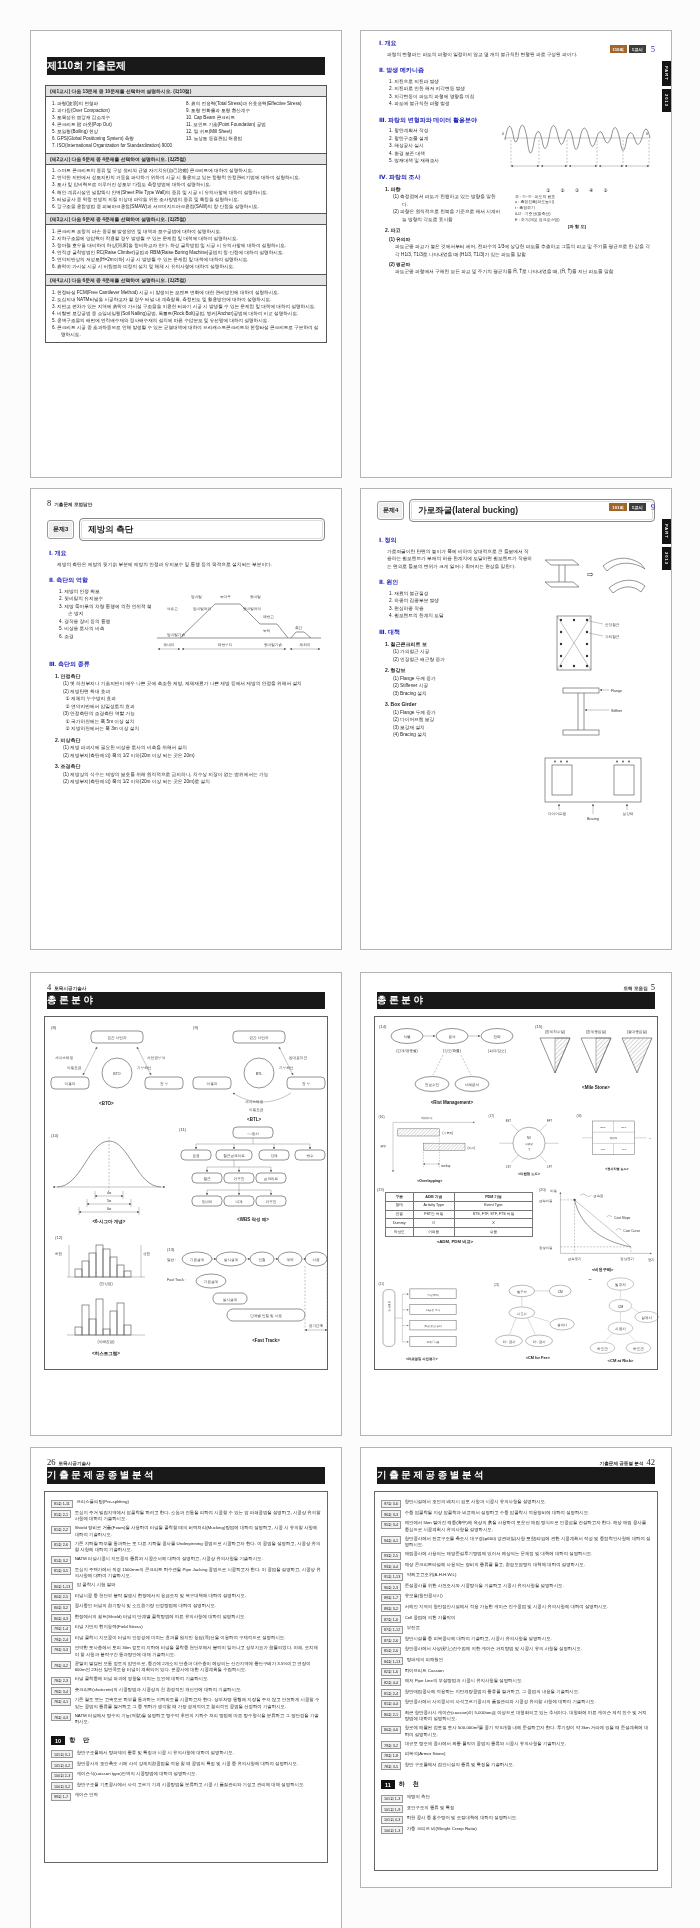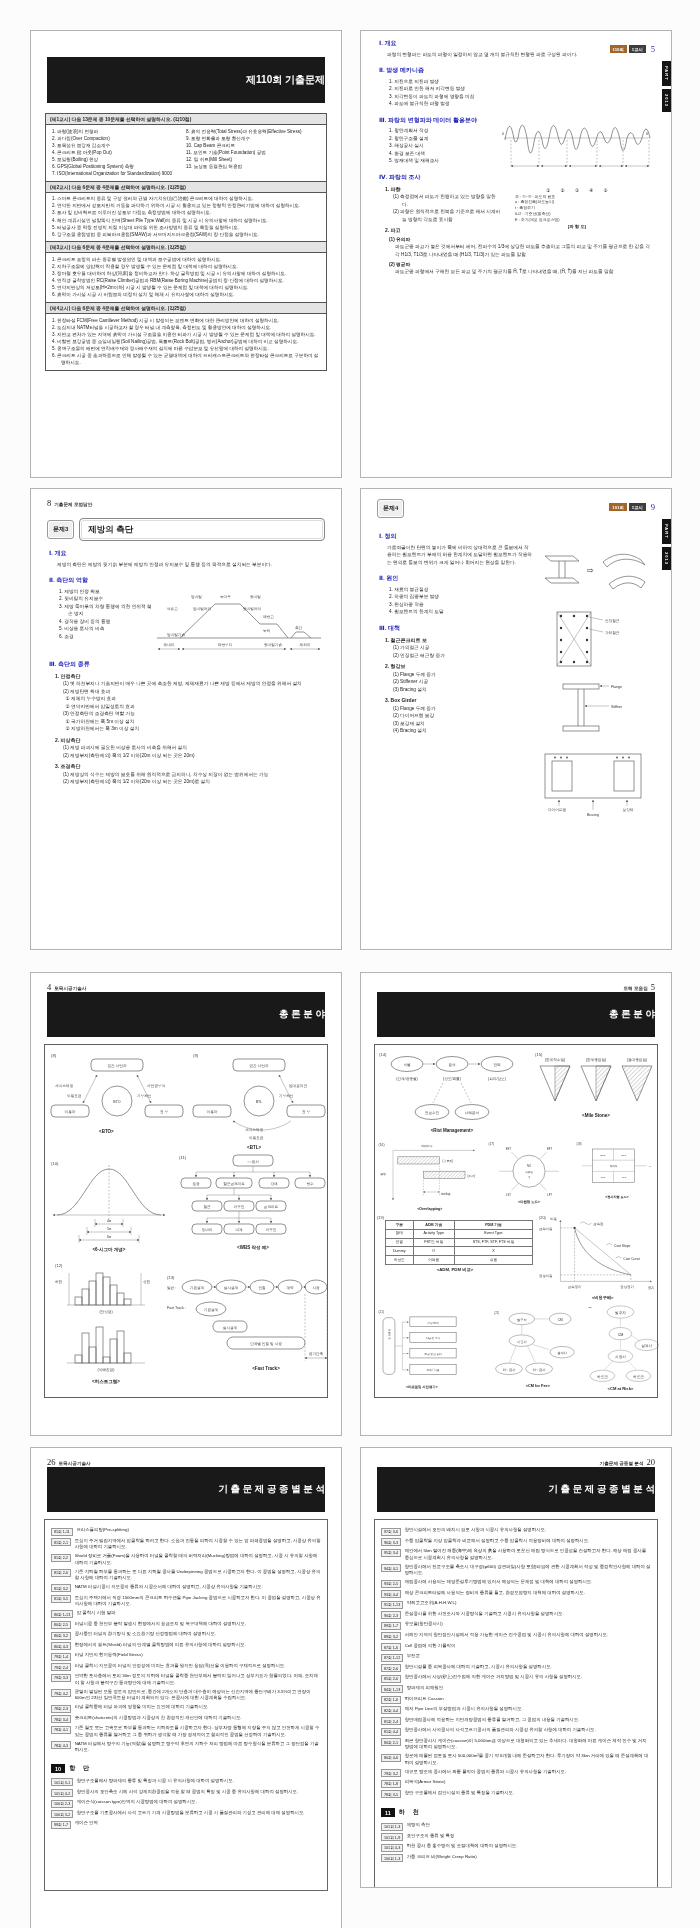--- a/index.html
+++ b/index.html
@@ -9,22 +9,22 @@
         box-sizing:border-box;overflow:hidden;}
   #p1{left:30px;top:30px;height:448px;}
   #p2{left:360px;top:30px;height:448px;}
   #p3{left:30px;top:488px;height:462px;}
   #p4{left:360px;top:488px;height:462px;}
   #p5{left:30px;top:972px;height:464px;}
   #p6{left:360px;top:972px;height:464px;}
   #p7{left:30px;top:1447px;height:541px;}
   #p8{left:360px;top:1447px;height:441px;}
 
-  .banner{background:#191919;color:#fff;text-align:right;font-weight:bold;
-          font-size:9.5px;padding:16px 0;margin:0 16px;}
+  .banner{background:#191919;color:#fff;text-align:left;font-weight:bold;
+          font-size:9.5px;padding:2px 0;margin:0 16px;}
   #p1 .banner{margin-top:26px;font-size:10px;}
 
   
   .qa-box{border:1px solid #555;margin:10px 14px 0;}
   .qa-h{background:#e4e4e4;border-top:1px solid #555;border-bottom:1px solid #555;
         font-weight:bold;font-size:4.8px;padding:2px 4px;}
   .qa-sec:first-child .qa-h{border-top:none;}
   .qa-items{padding:2.5px 6px 3.5px;font-size:4.6px;line-height:1.55;}
   .qa-items .qa-item{padding-left:9px;text-indent:-9px;white-space:pre-wrap;}
   .qa-cols{display:flex;padding:2.5px 6px 3.5px;}
@@ -334,20 +334,21 @@
     <span class="badge badge-exam">101회</span>
     <span class="badge badge-sess">1교시</span>
     <span class="pageno">9</span>
   </div>
   <div class="side-tabs">
     <span class="tab">PART</span>
     <span class="tab">2013</span>
   </div>
   <div class="prob-row">
     <span class="prob-label">문제4</span>
+    <span class="prob-title">가로좌굴(lateral bucking)</span>
   </div>
   <div class="p4-grid">
     <div class="p4-left">
       <div class="h-blue">Ⅰ. 정의</div>
       <p class="bodyp">가로좌굴이란 단면의 높이가 폭에 비하여 상대적으로 큰 들보에서 작용하는 휨모멘트가 부재의 허용 한계치에 도달하면 휨모멘트가 작용하는 면외로 들보의 변위가 크게 일어나 휘어지는 현상을 말한다.</p>
       <div class="h-blue">Ⅱ. 원인</div>
       <div class="ol">
 
       <div class="ol-item">1. 재료의 불균질성</div>
           <div class="ol-item">2. 하중의 집중부분 발생</div>
@@ -968,21 +969,21 @@
           <span class="qbadge">99회 1-7</span>
           <span class="qtext">케이슨 안벽</span>
         </div>
       </div>
   </div>
 </div>
 
 <div class="page" id="p8">
   <div class="phead phead-right">
     <span class="lab">기출문제 공종별 분석</span>
-    <span class="num">20</span>
+    <span class="num">42</span>
   </div>
   <div class="banner">기 출 문 제  공 종 별  분 석</div>
   <div class="q-box">
     <div>
 
         <div class="qrow">
           <span class="qbadge">97회 3-6</span>
           <span class="qtext">항만시설에서 호안의 배치시 검토 사항과 시공시 유의사항을 설명하시오.</span>
         </div>
 

